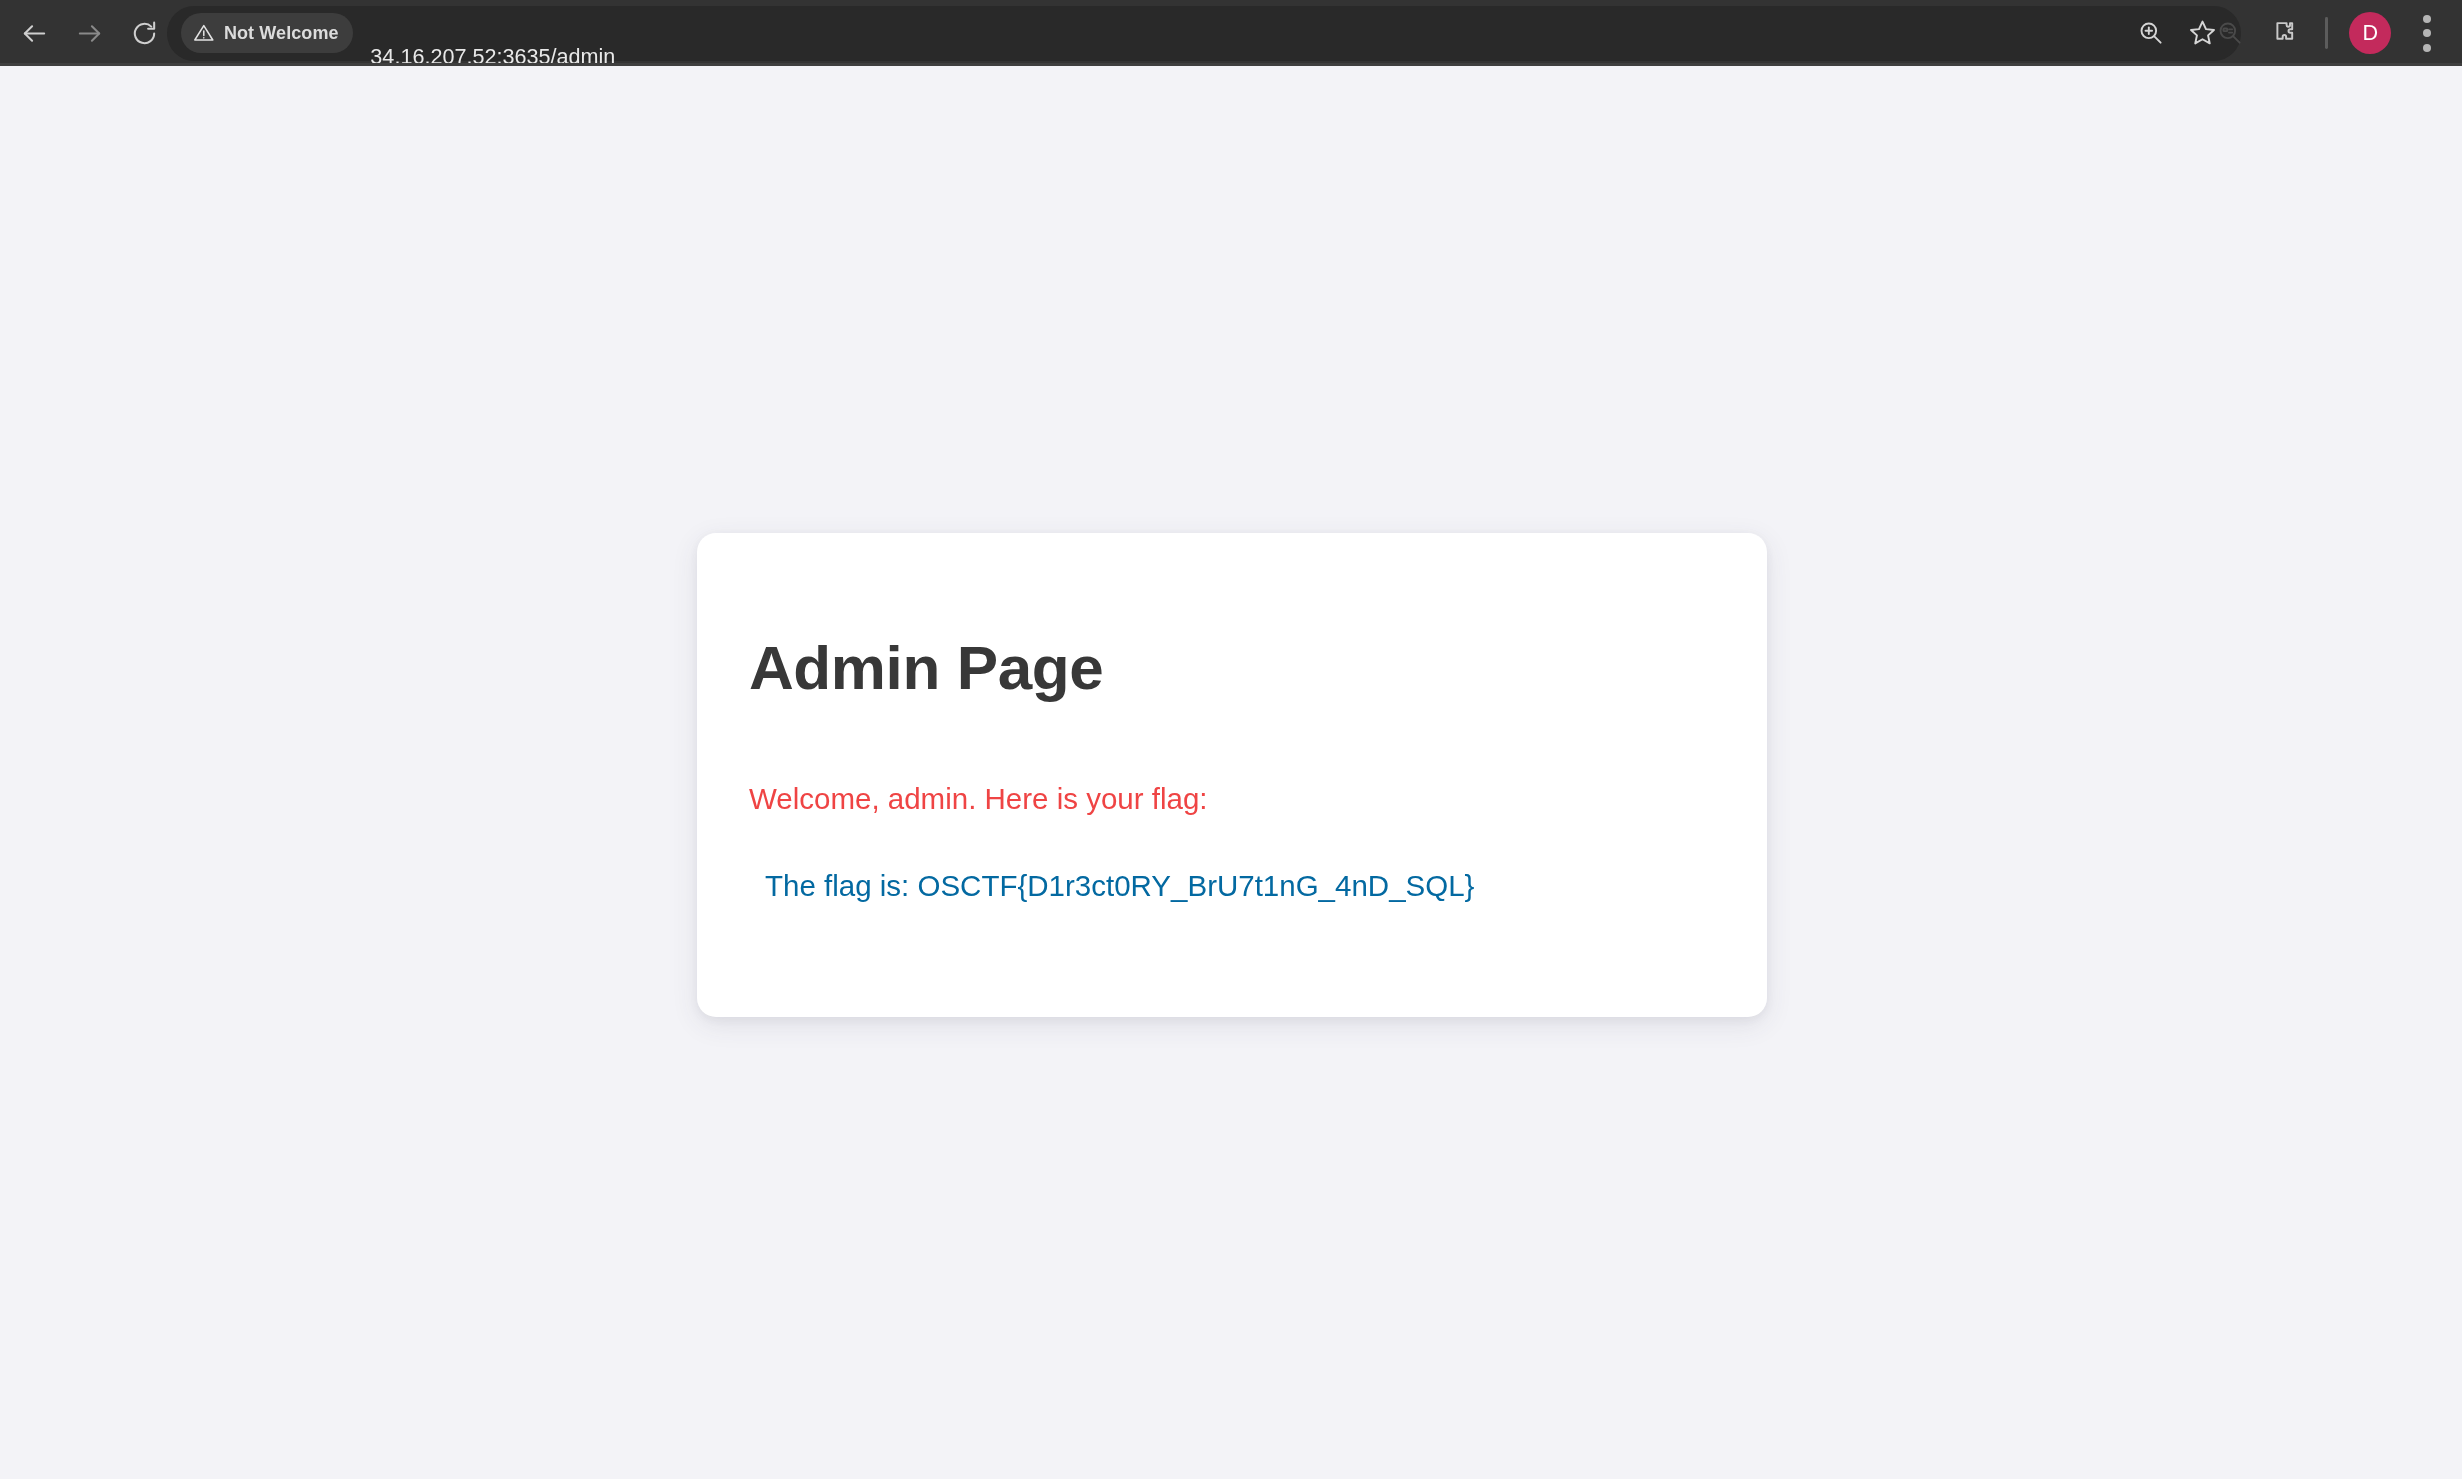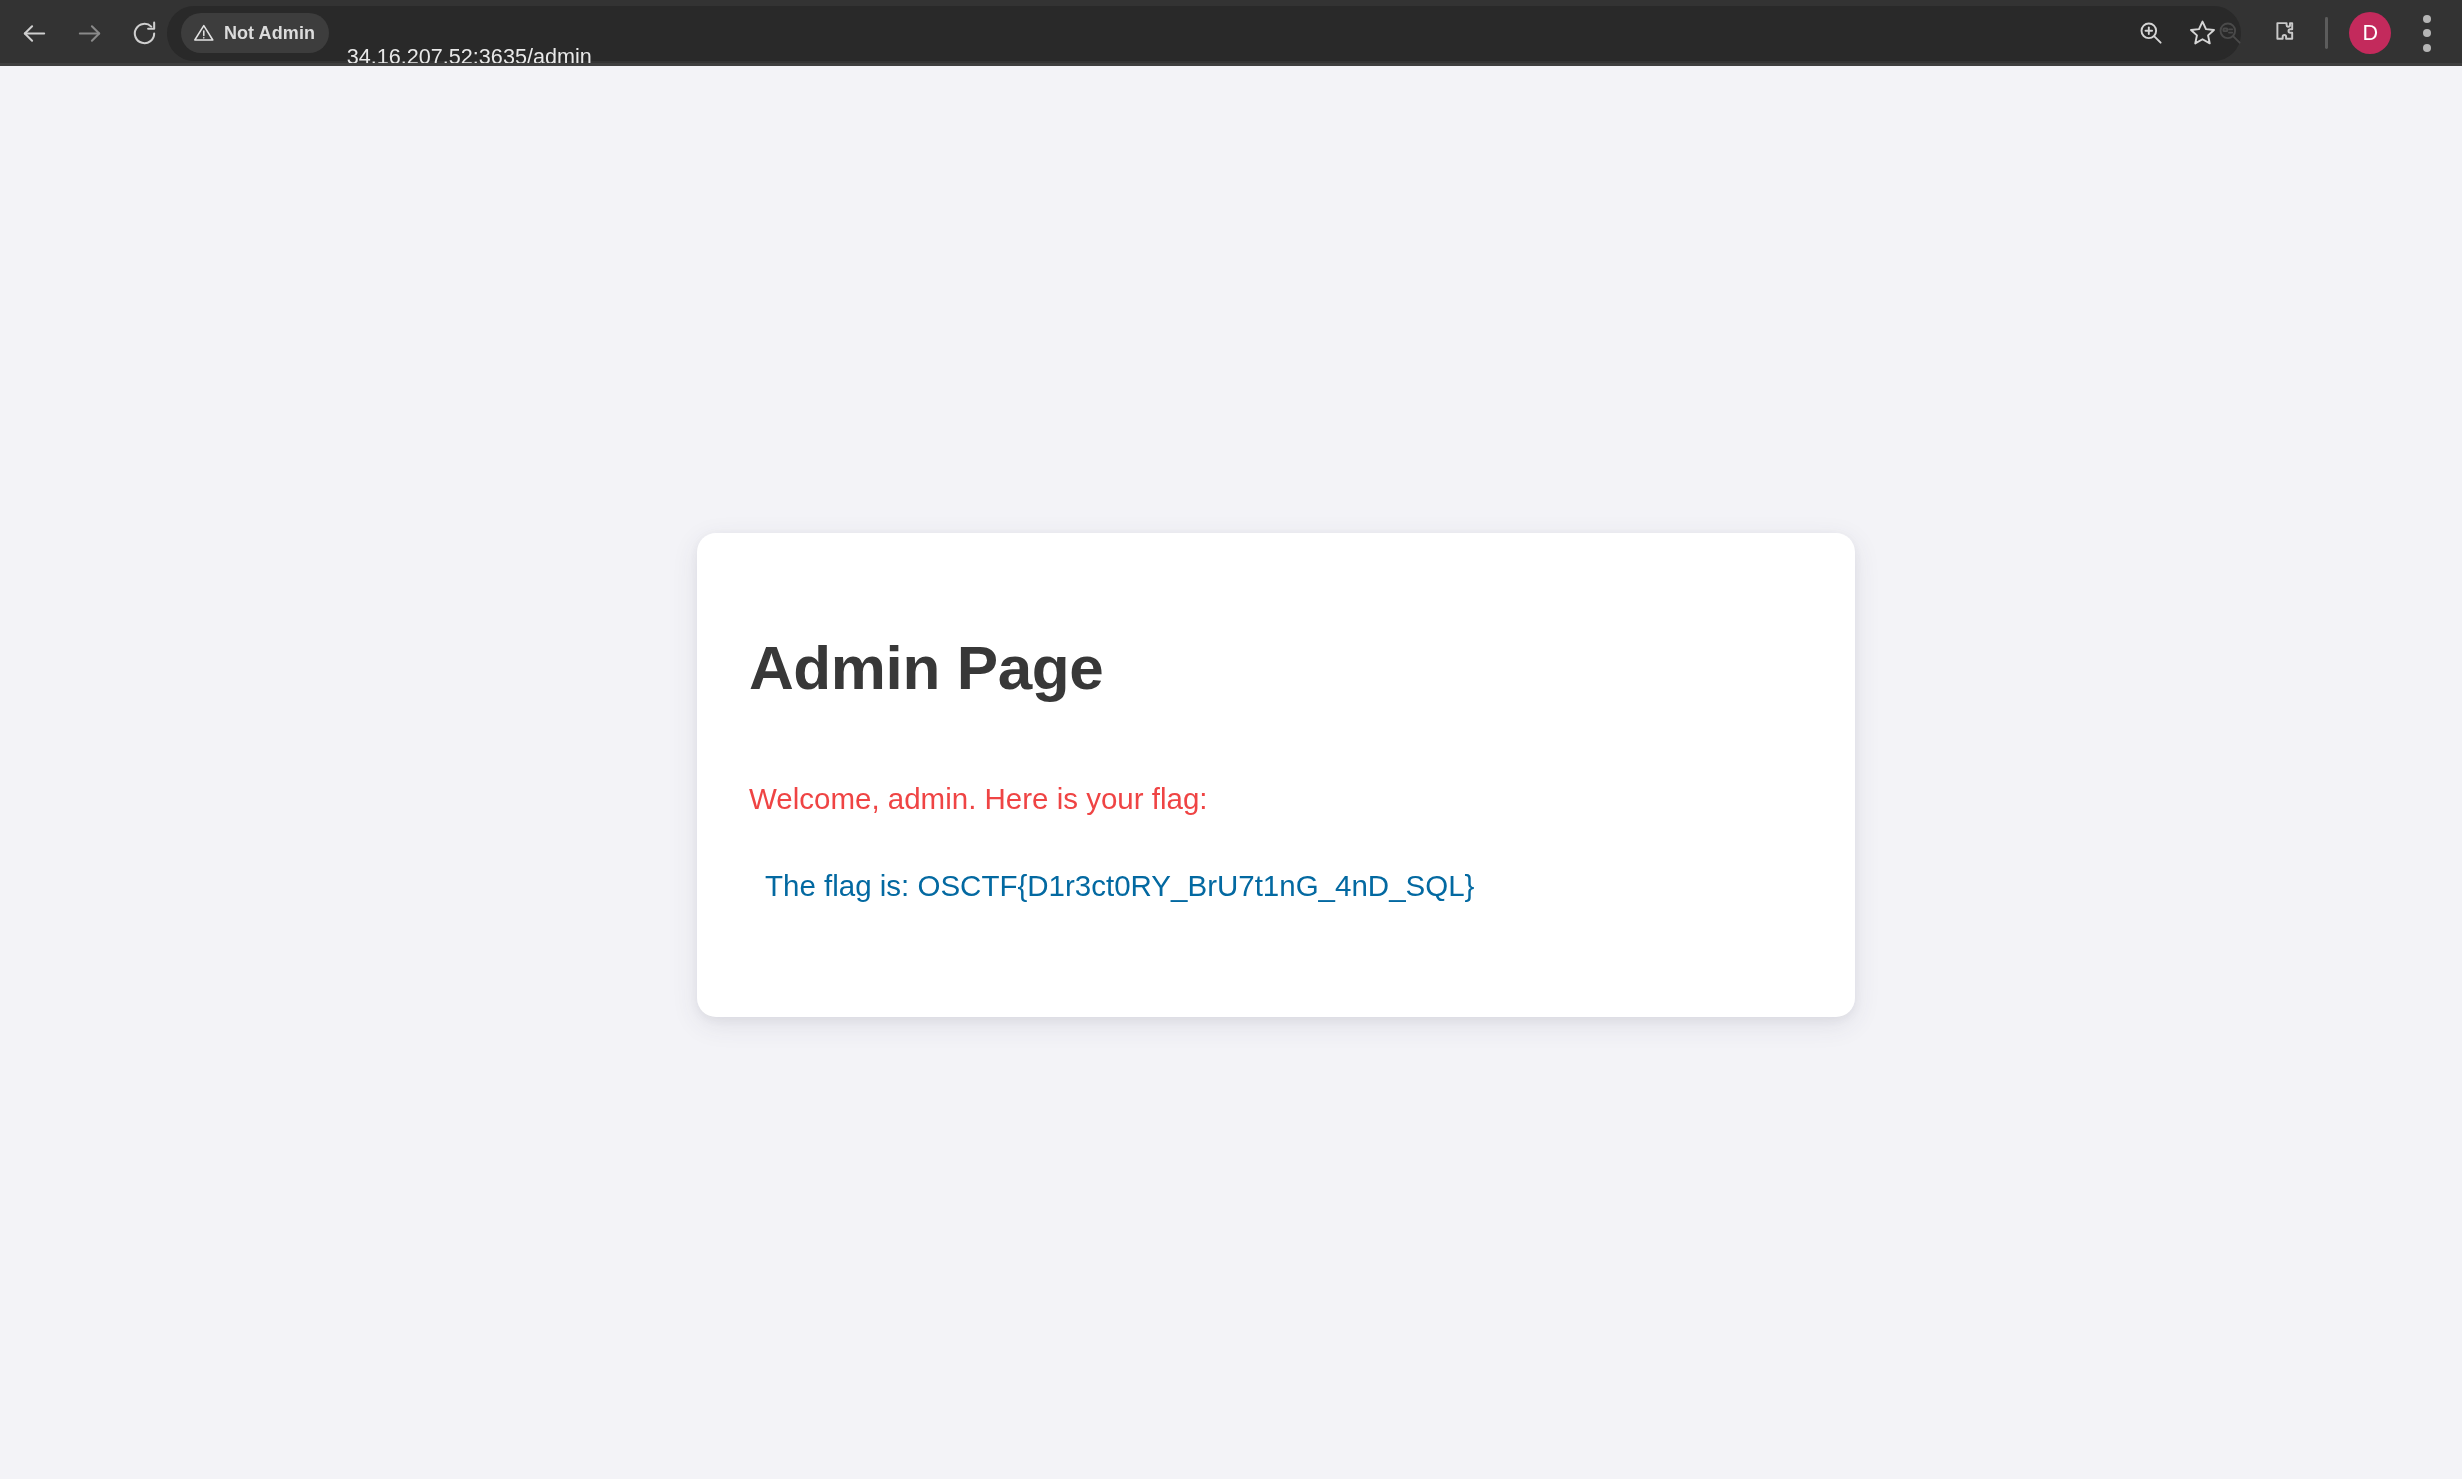--- a/index.html
+++ b/index.html
@@ -95,21 +95,21 @@
   
   .page-viewport{
     position:absolute; top:66px; left:0;
     width:2462px; height:1413px;
     background:#f3f3f7;
   }
 
   .card{
     position:absolute;
     left:697px; top:467px;
-    width:1158px; height:484px;
+    width:1070px; height:484px;
     background:#ffffff;
     border-radius:19px;
     box-shadow:0 7.2px 27px rgba(60,60,90,.10), 0 2.2px 8.6px rgba(60,60,90,.06);
     padding:0 20px;
   }
   .card-title{
     position:absolute; left:52px; top:104px;
     font-size:62px; font-weight:bold;
     color:#383838; letter-spacing:-0.4px;
     line-height:1;
@@ -158,21 +158,21 @@
 
   <div class="omnibox">
     <div class="not-secure-badge">
       <span>
         <svg width="21.6" height="21.6" viewBox="0 0 24 24" fill="none" stroke="#e3e3e3" stroke-width="1.7" stroke-linecap="round" stroke-linejoin="round">
           <path d="M12 4 L22 20 L2 20 Z"></path>
           <line x1="12" y1="10" x2="12" y2="15"></line>
           <circle cx="12" cy="17.6" r="0.9" fill="#e3e3e3" stroke="none"></circle>
         </svg>
       </span>
-      <span class="not-secure-label">Not Admin</span>
+      <span class="not-secure-label">Not Welcome</span>
     </div>
     <span class="url-text">34.16.207.52:3635/admin</span>
 
     <div class="omni-actions">
       <div class="omni-icon-btn">
         <span>
           <svg width="27" height="27" viewBox="0 0 24 24" fill="none" stroke="#d5d5d5" stroke-width="1.7" stroke-linecap="round">
             <circle cx="10.5" cy="10.5" r="6.5"></circle>
             <line x1="15.4" y1="15.4" x2="21" y2="21"></line>
             <line x1="10.5" y1="7.6" x2="10.5" y2="13.4"></line>

